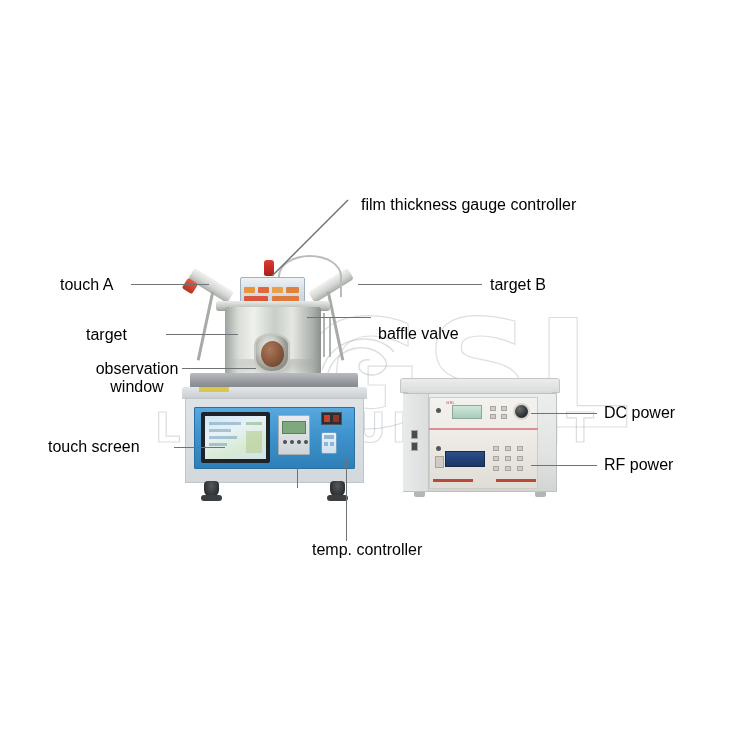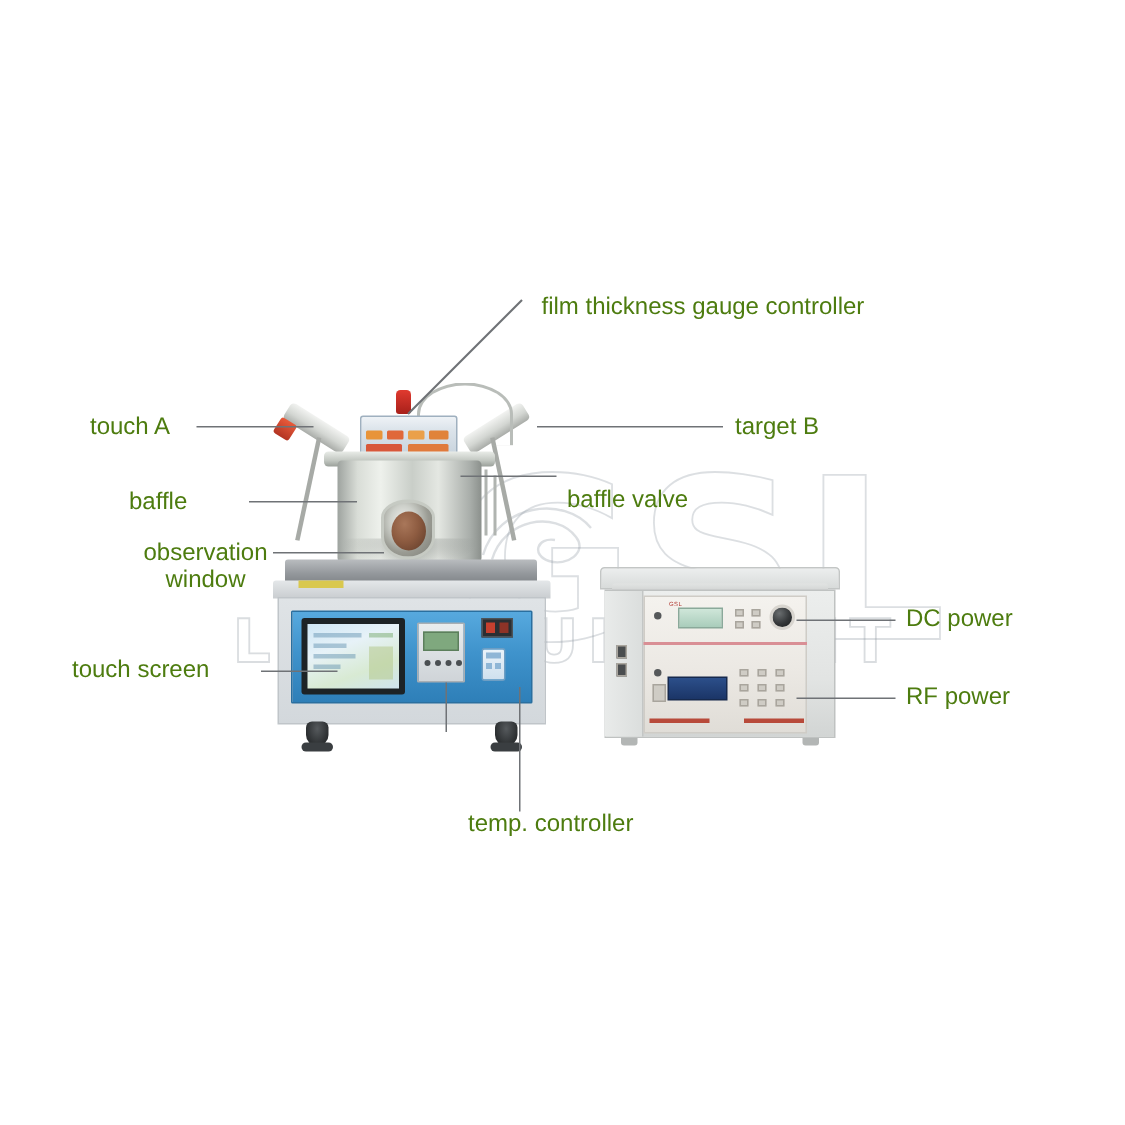--- a/index.html
+++ b/index.html
@@ -228,21 +228,21 @@
   .psu-foot { position: absolute; top: 114px; width: 11px; height: 5px; background: #b3b6b5; border-radius: 0 0 2px 2px; }
   .psu-brand {
     position: absolute; left: 46px; top: 22px;
     font-size: 4px; color: #b23a33; letter-spacing: .3px;
     font-family: "Liberation Sans", sans-serif;
   }
 
   
   .lbl {
     position: absolute;
-    color: #4d7c0f;
+    color: #000000;
     font-size: 16px;
     line-height: 18px;
     font-family: "Liberation Sans", sans-serif;
     white-space: pre;
   }
   .lbl.multi { white-space: normal; }
 
   
   .leader { position: absolute; background: #6f7276; height: 1.4px; }
   .leader.v { width: 1.4px; height: auto; }
@@ -390,21 +390,21 @@
   <div class="leader" style="left:531px; top:413px; width:66px;"></div>
 
   <div class="leader" style="left:531px; top:465px; width:66px;"></div>
 
   <div class="lbl" style="left:361px; top:196px;">film thickness gauge controller</div>
 
   <div class="lbl" style="left:60px; top:276px;">touch A</div>
 
   <div class="lbl" style="left:490px; top:276px;">target B</div>
 
-  <div class="lbl" style="left:86px; top:326px;">baffle</div>
+  <div class="lbl" style="left:86px; top:326px;">target</div>
 
   <div class="lbl" style="left:378px; top:325px;">baffle valve</div>
 
   <div class="lbl multi" style="left:82px; top:360px; width:110px; text-align:center;">observation<br>window</div>
 
   <div class="lbl" style="left:48px; top:438px;">touch screen</div>
 
 
   <div class="lbl" style="left:312px; top:541px;">temp. controller</div>
 

